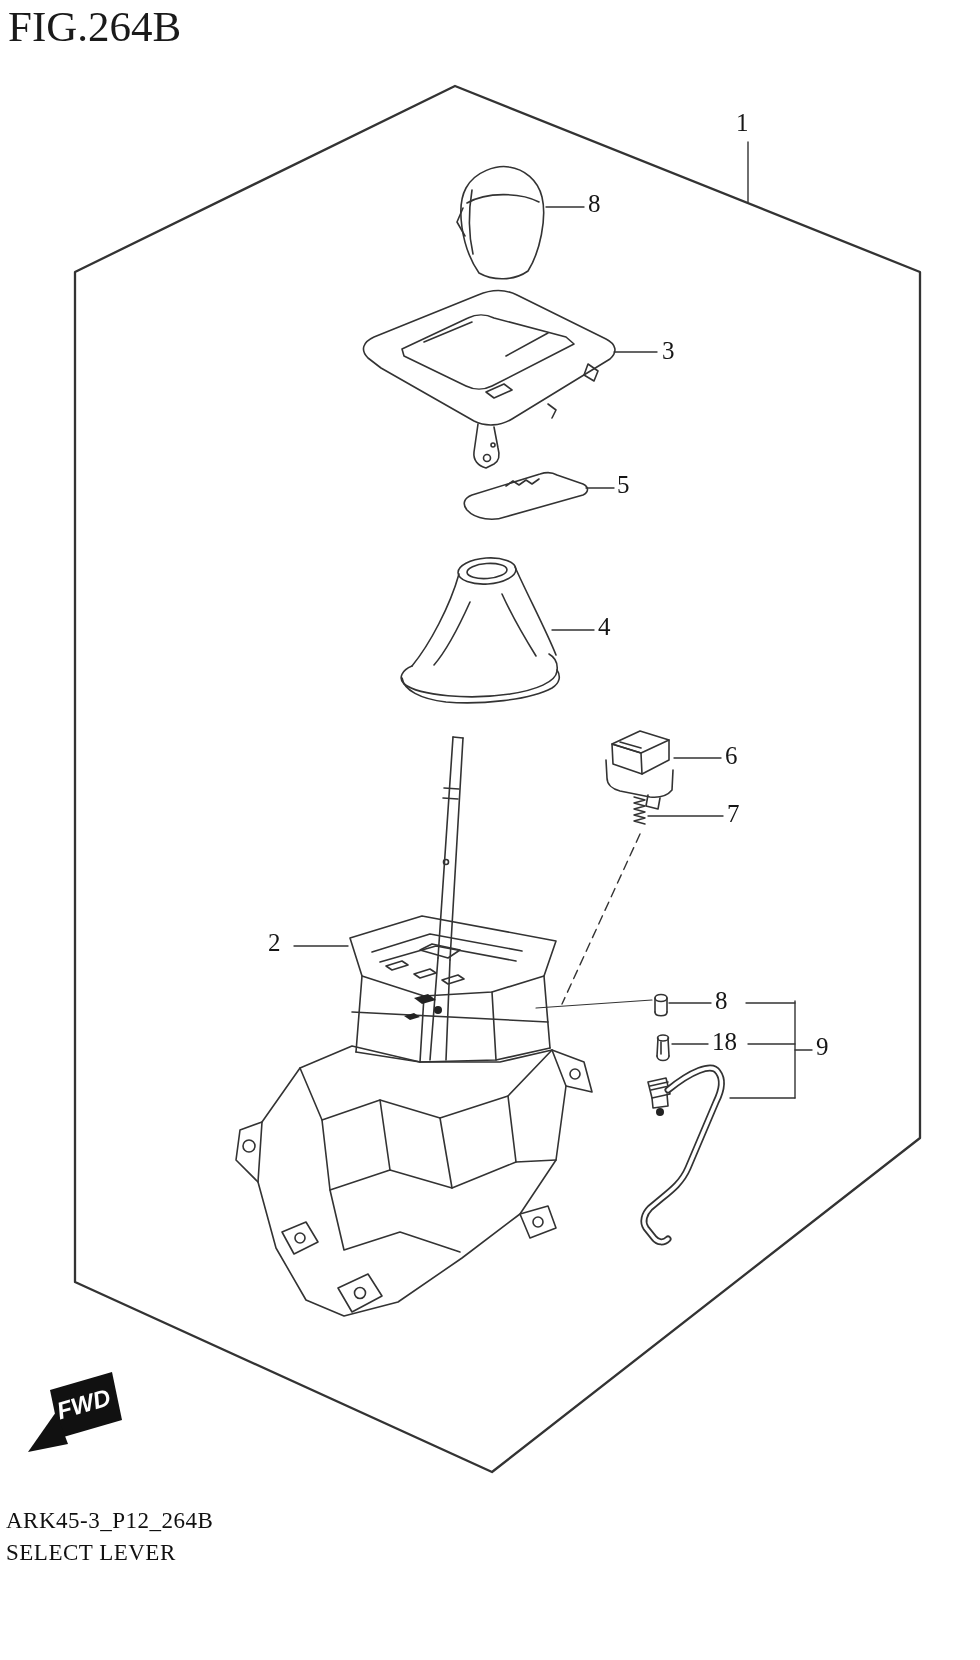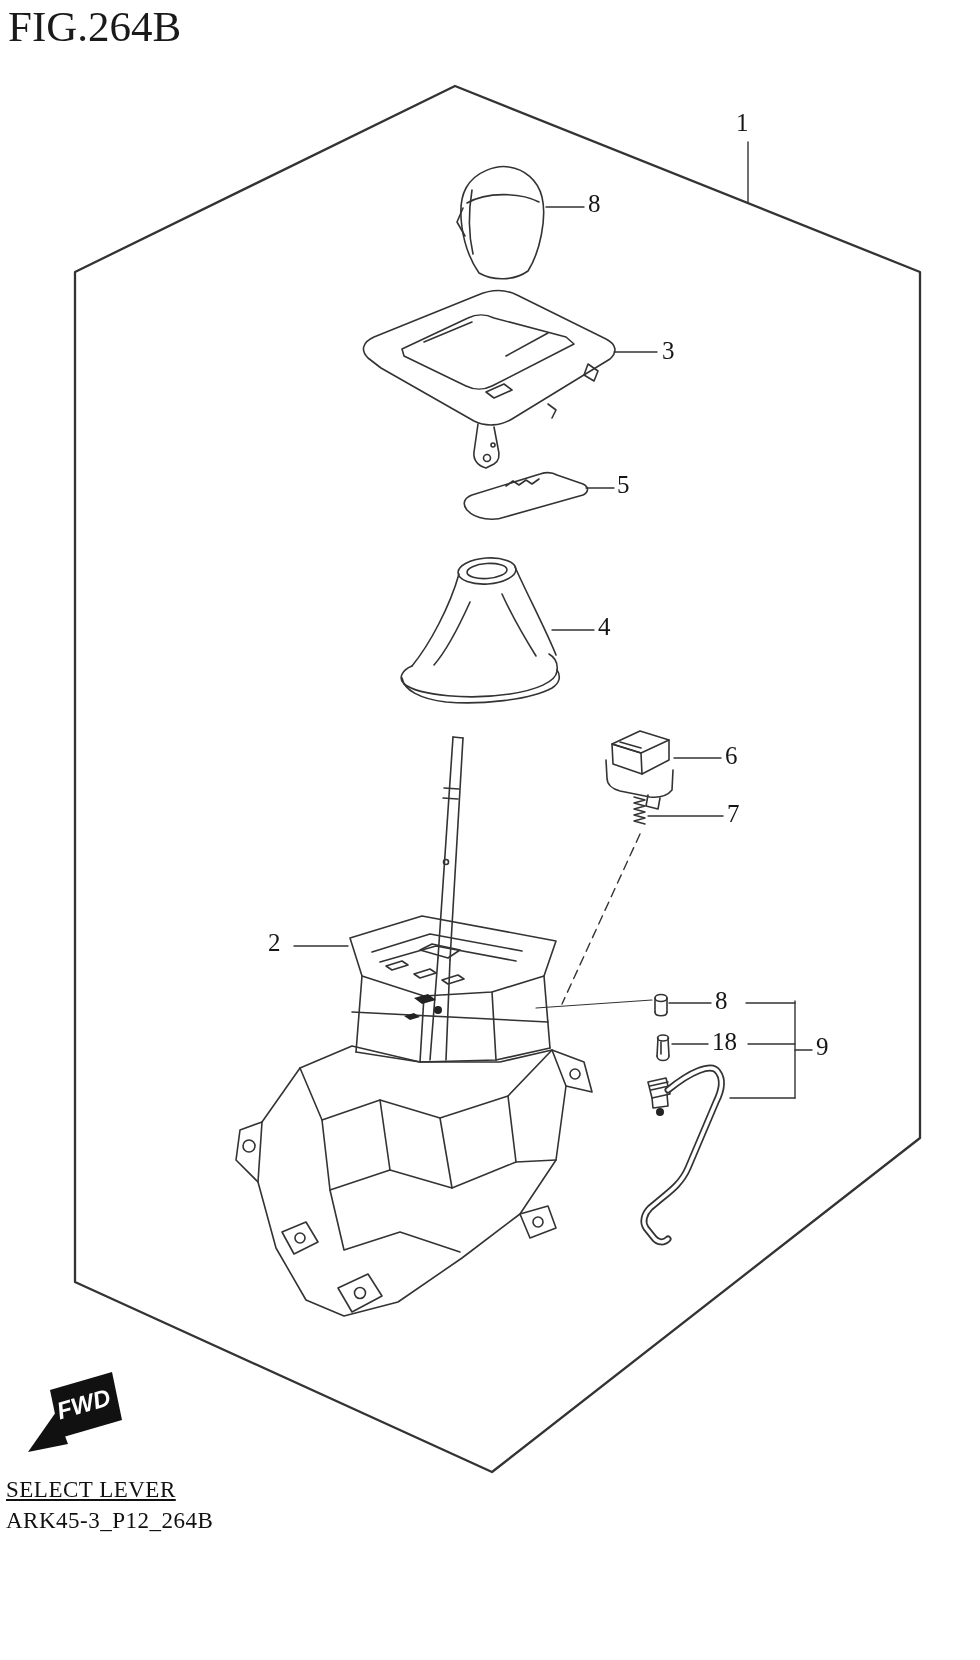--- a/index.html
+++ b/index.html
@@ -23,21 +23,21 @@
     color:#161616;
   }
   .footer-line{
     position:absolute;left:6px;
     font-size:23px;letter-spacing:.5px;
     font-family:"Liberation Serif", serif;
     color:#111;
     text-align:right;
   }
   .footer-code{top:1508px;}
-  .footer-name{top:1477px;text-decoration:underline;}
+  .footer-name{top:1540px;}
   svg.art{position:absolute;left:0;top:0;}
 </style>
 </head>
 <body>
 
 <div class="stage">
 
   <svg class="art" width="980" height="1660" viewBox="0 0 980 1660">
     <g fill="none" stroke="#333333" stroke-width="1.6" stroke-linejoin="round" stroke-linecap="round">
 

